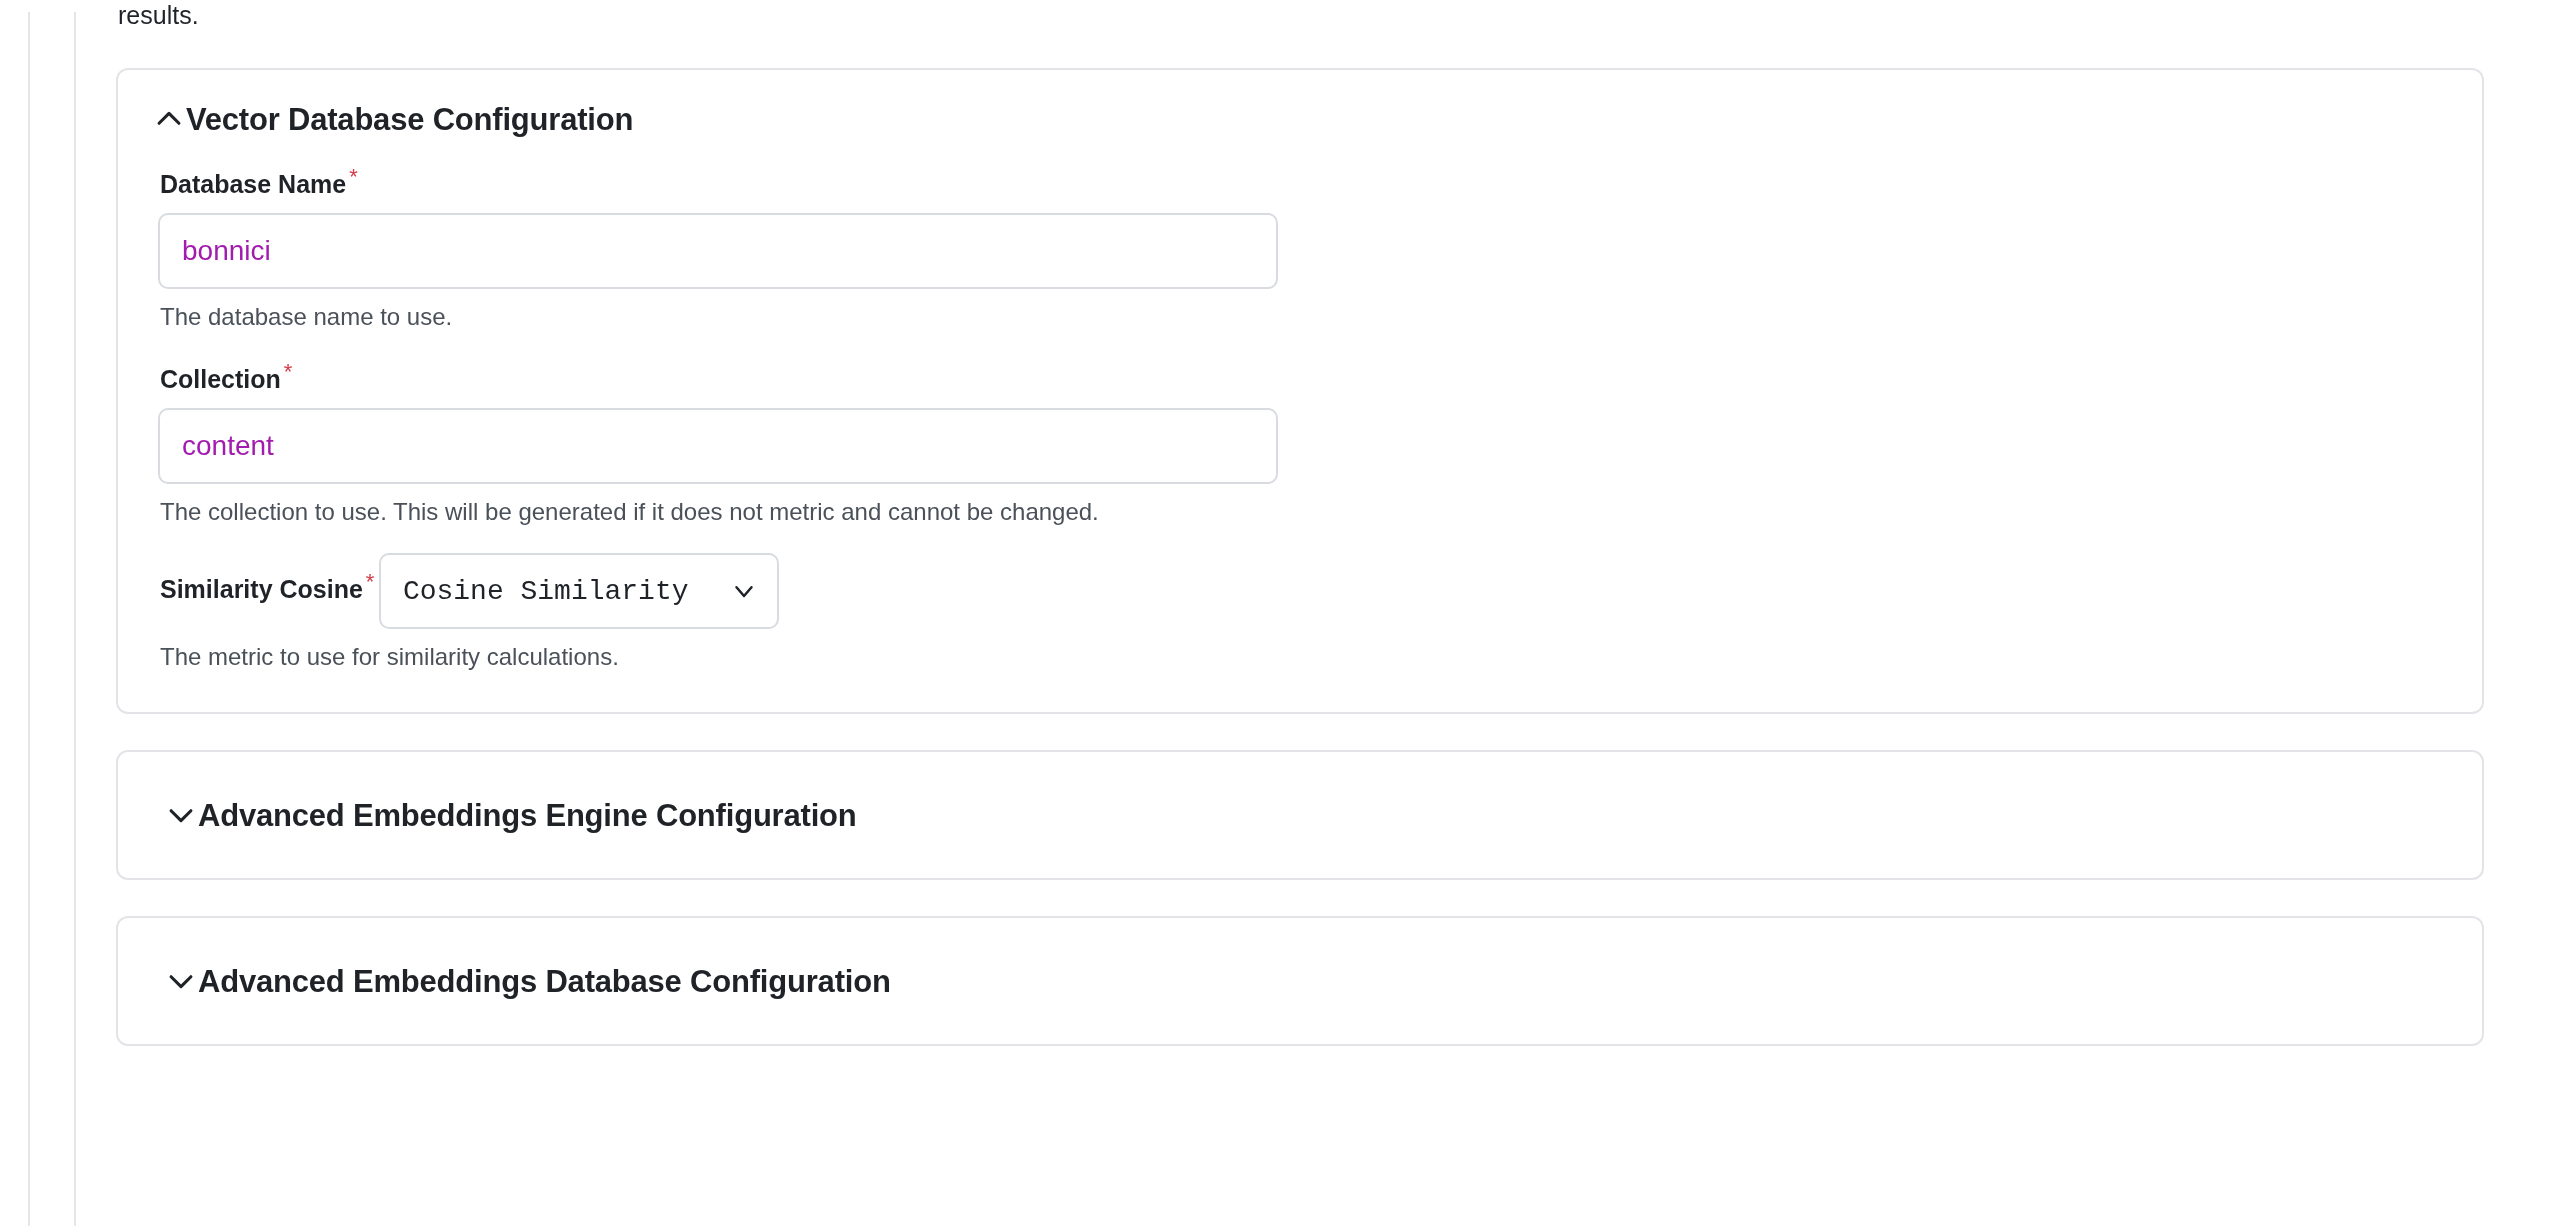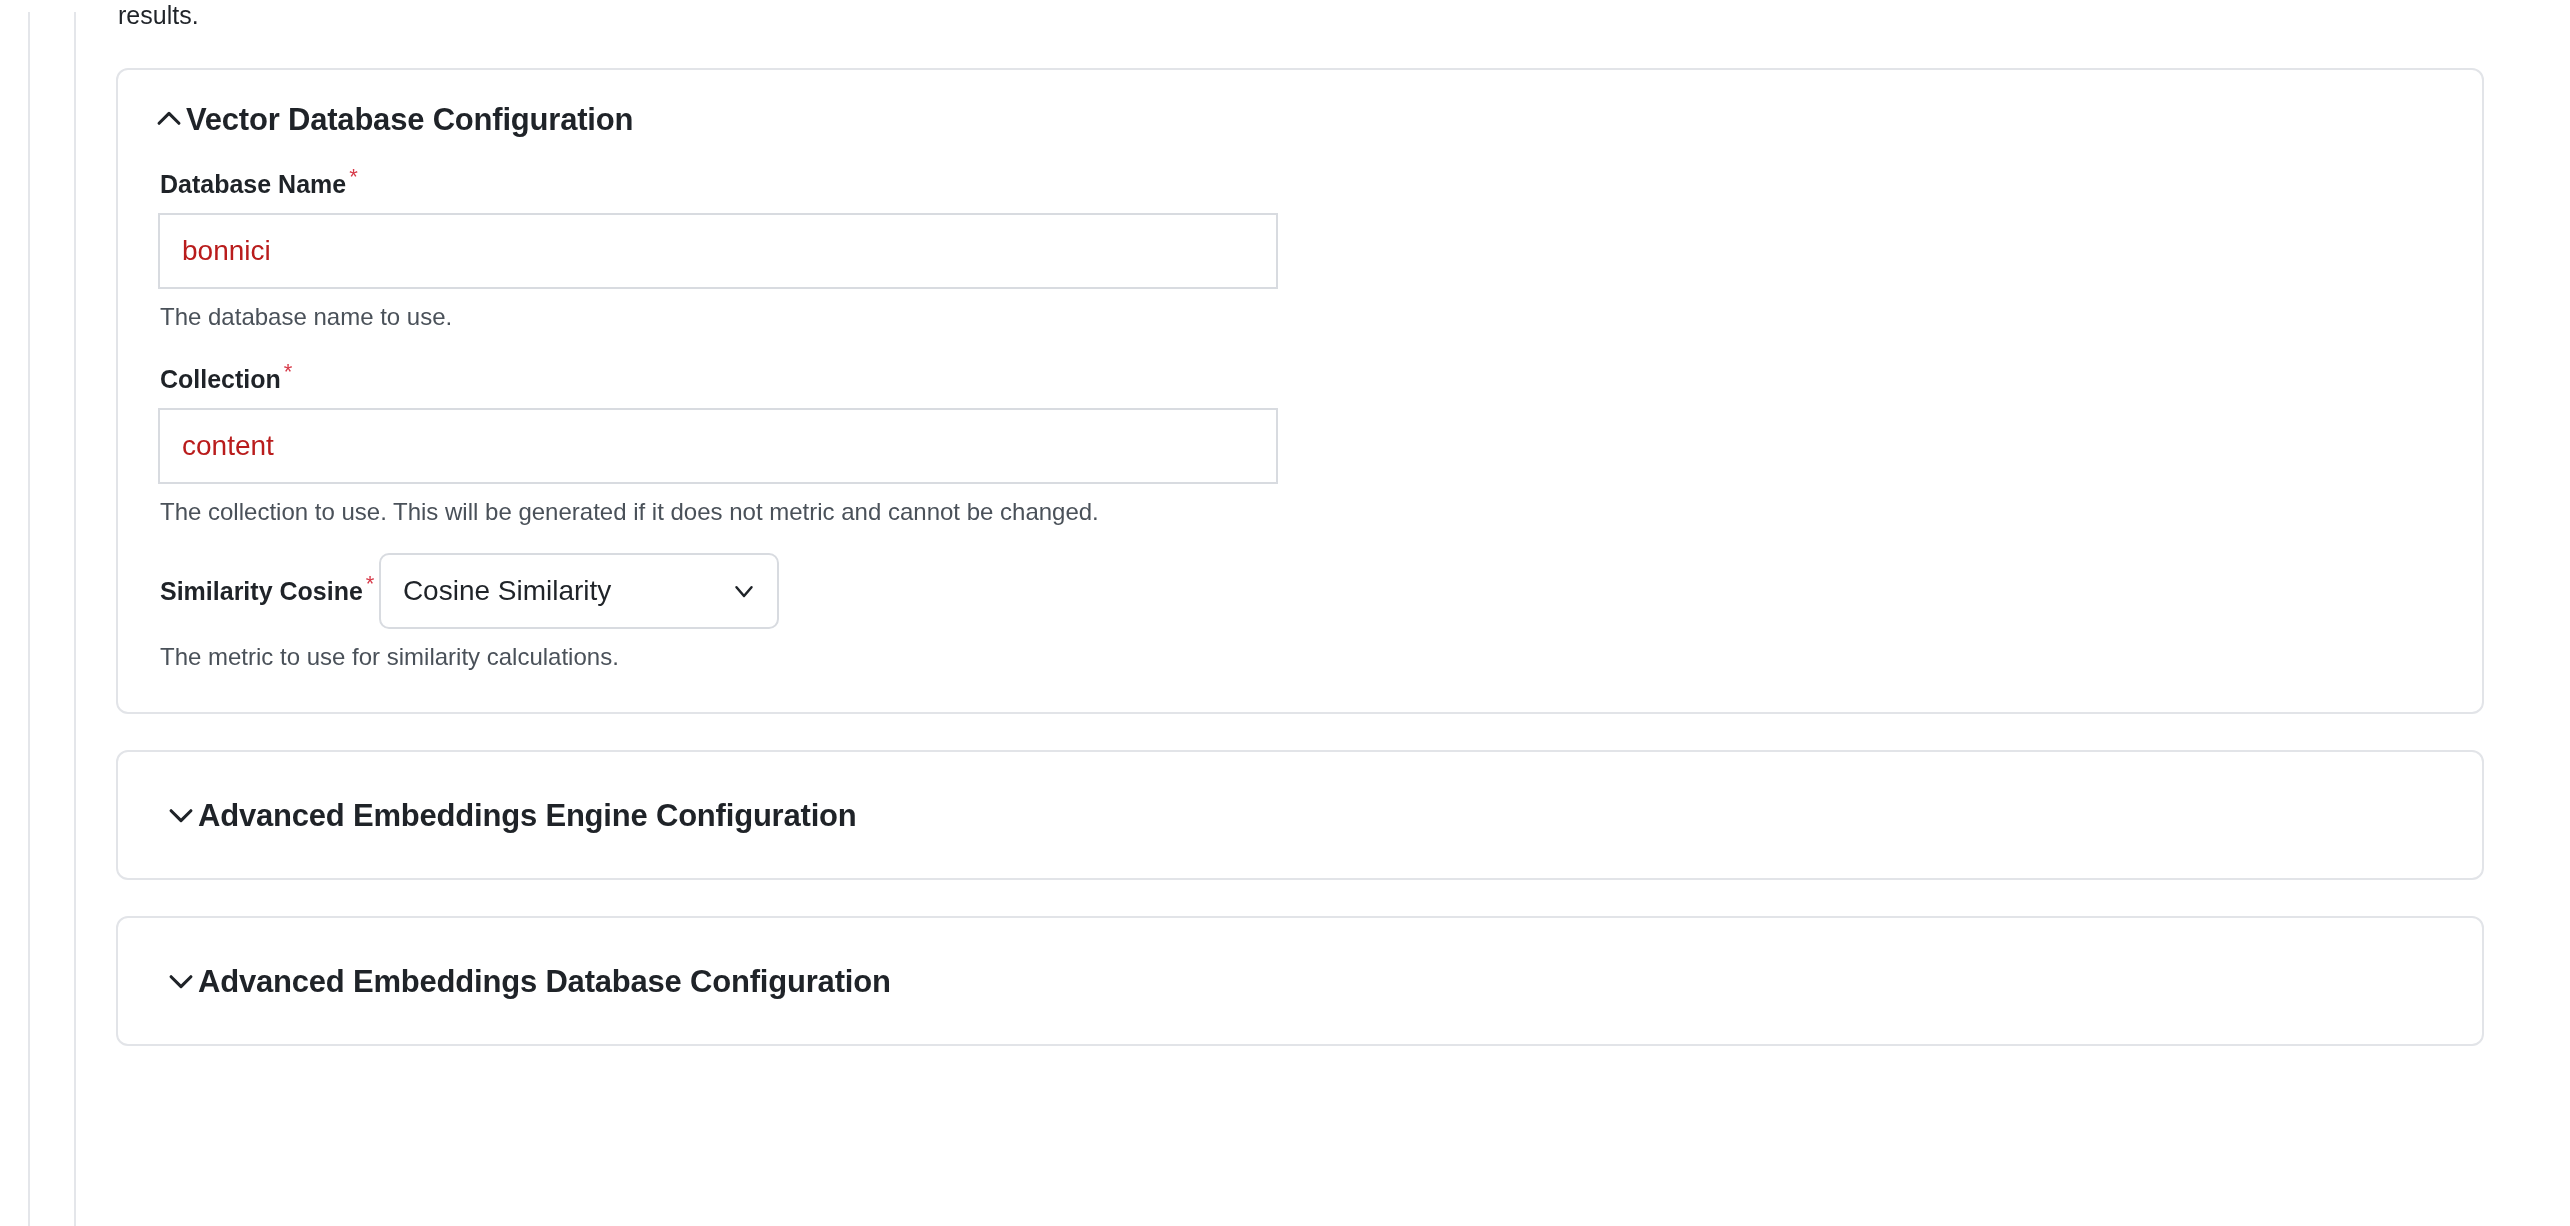--- a/index.html
+++ b/index.html
@@ -123,24 +123,24 @@
     font-weight: 400;
   }
 
   .text-input {
     display: block;
     width: 1120px;
     height: 76px;
     padding: 8px 22px;
     font-size: 28px;
     font-family: "Liberation Sans", sans-serif;
-    color: #b91c1c;
+    color: #a21caf;
     background: #ffffff;
     border: 2px solid #d8dbe0;
-    border-radius: 0;
+    border-radius: 10px;
     outline: none;
   }
   .text-input::placeholder { color: #9aa0a6; }
 
   .help-text {
     margin: 12px 0 0 2px;
     font-size: 24px;
     color: #4a5159;
     line-height: 1.3;
   }
@@ -158,20 +158,21 @@
     width: 400px;
     height: 76px;
     padding: 0 18px 0 22px;
     border: 2px solid #d8dbe0;
     border-radius: 10px;
     background: #ffffff;
     font-size: 28px;
     color: #1f2328;
     cursor: pointer;
     user-select: none;
+    font-family: Liberation Mono, monospace;
   }
   .select-arrow {
     width: 30px;
     height: 30px;
     flex: 0 0 30px;
   }
 </style>
 </head>
 <body>
 

